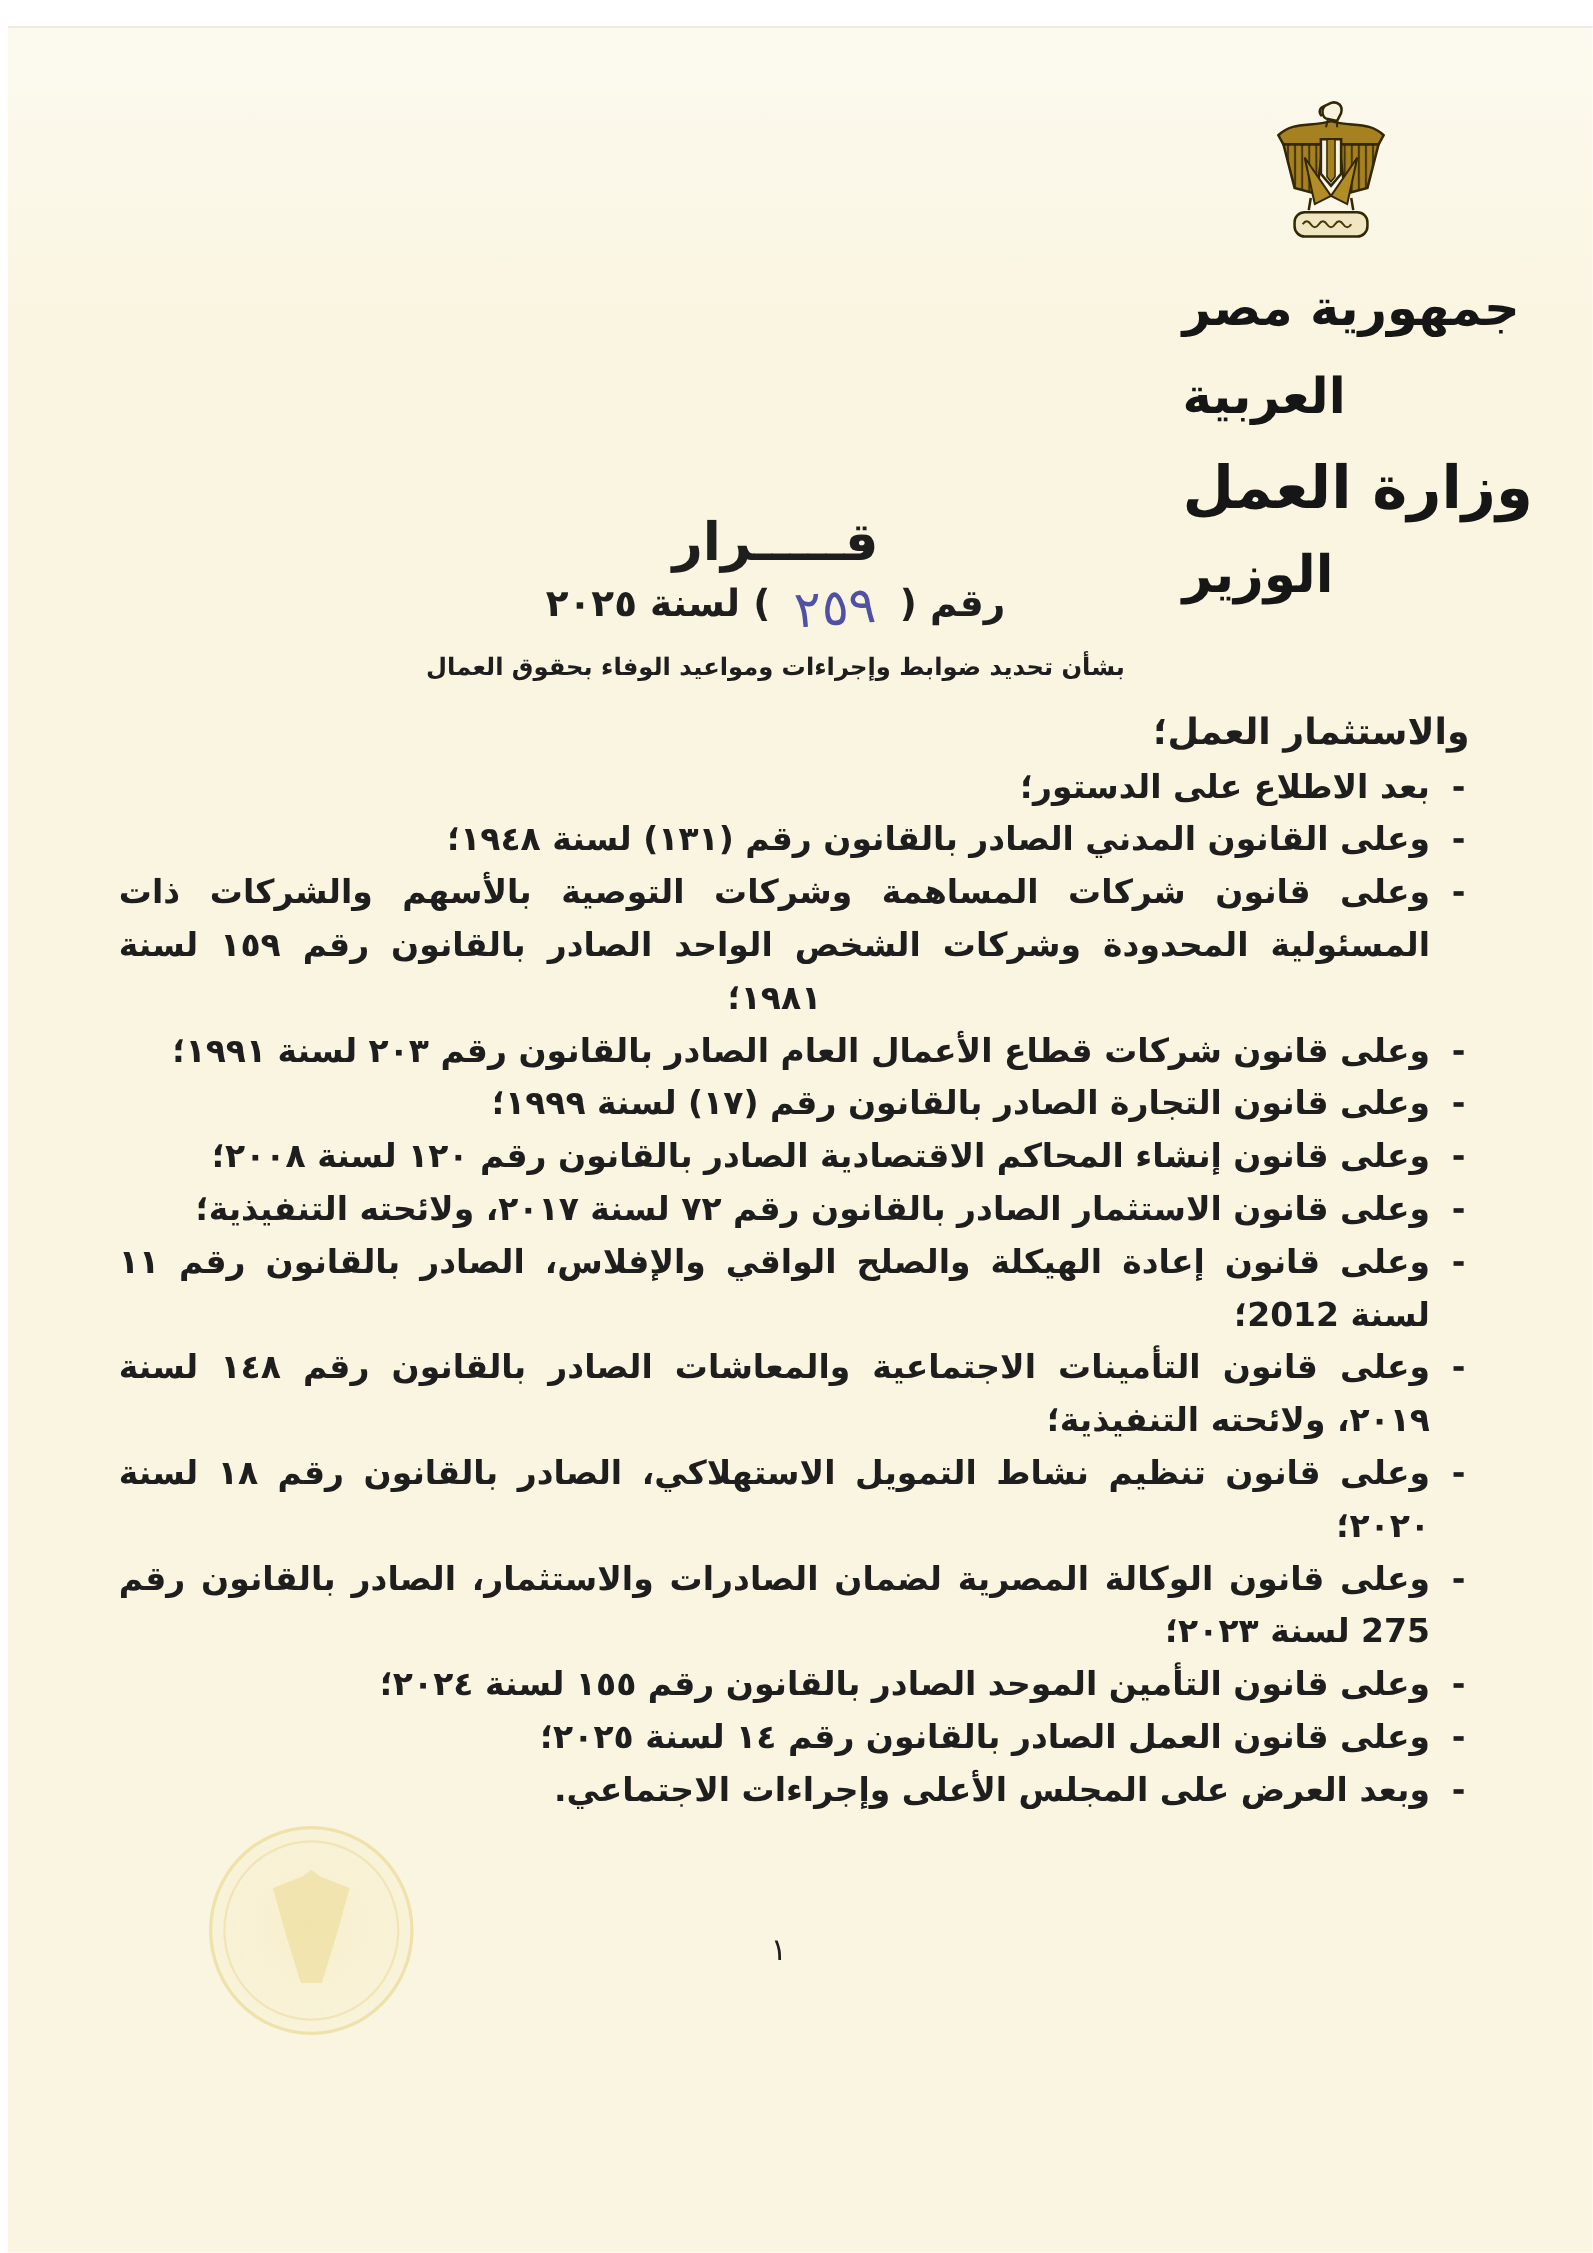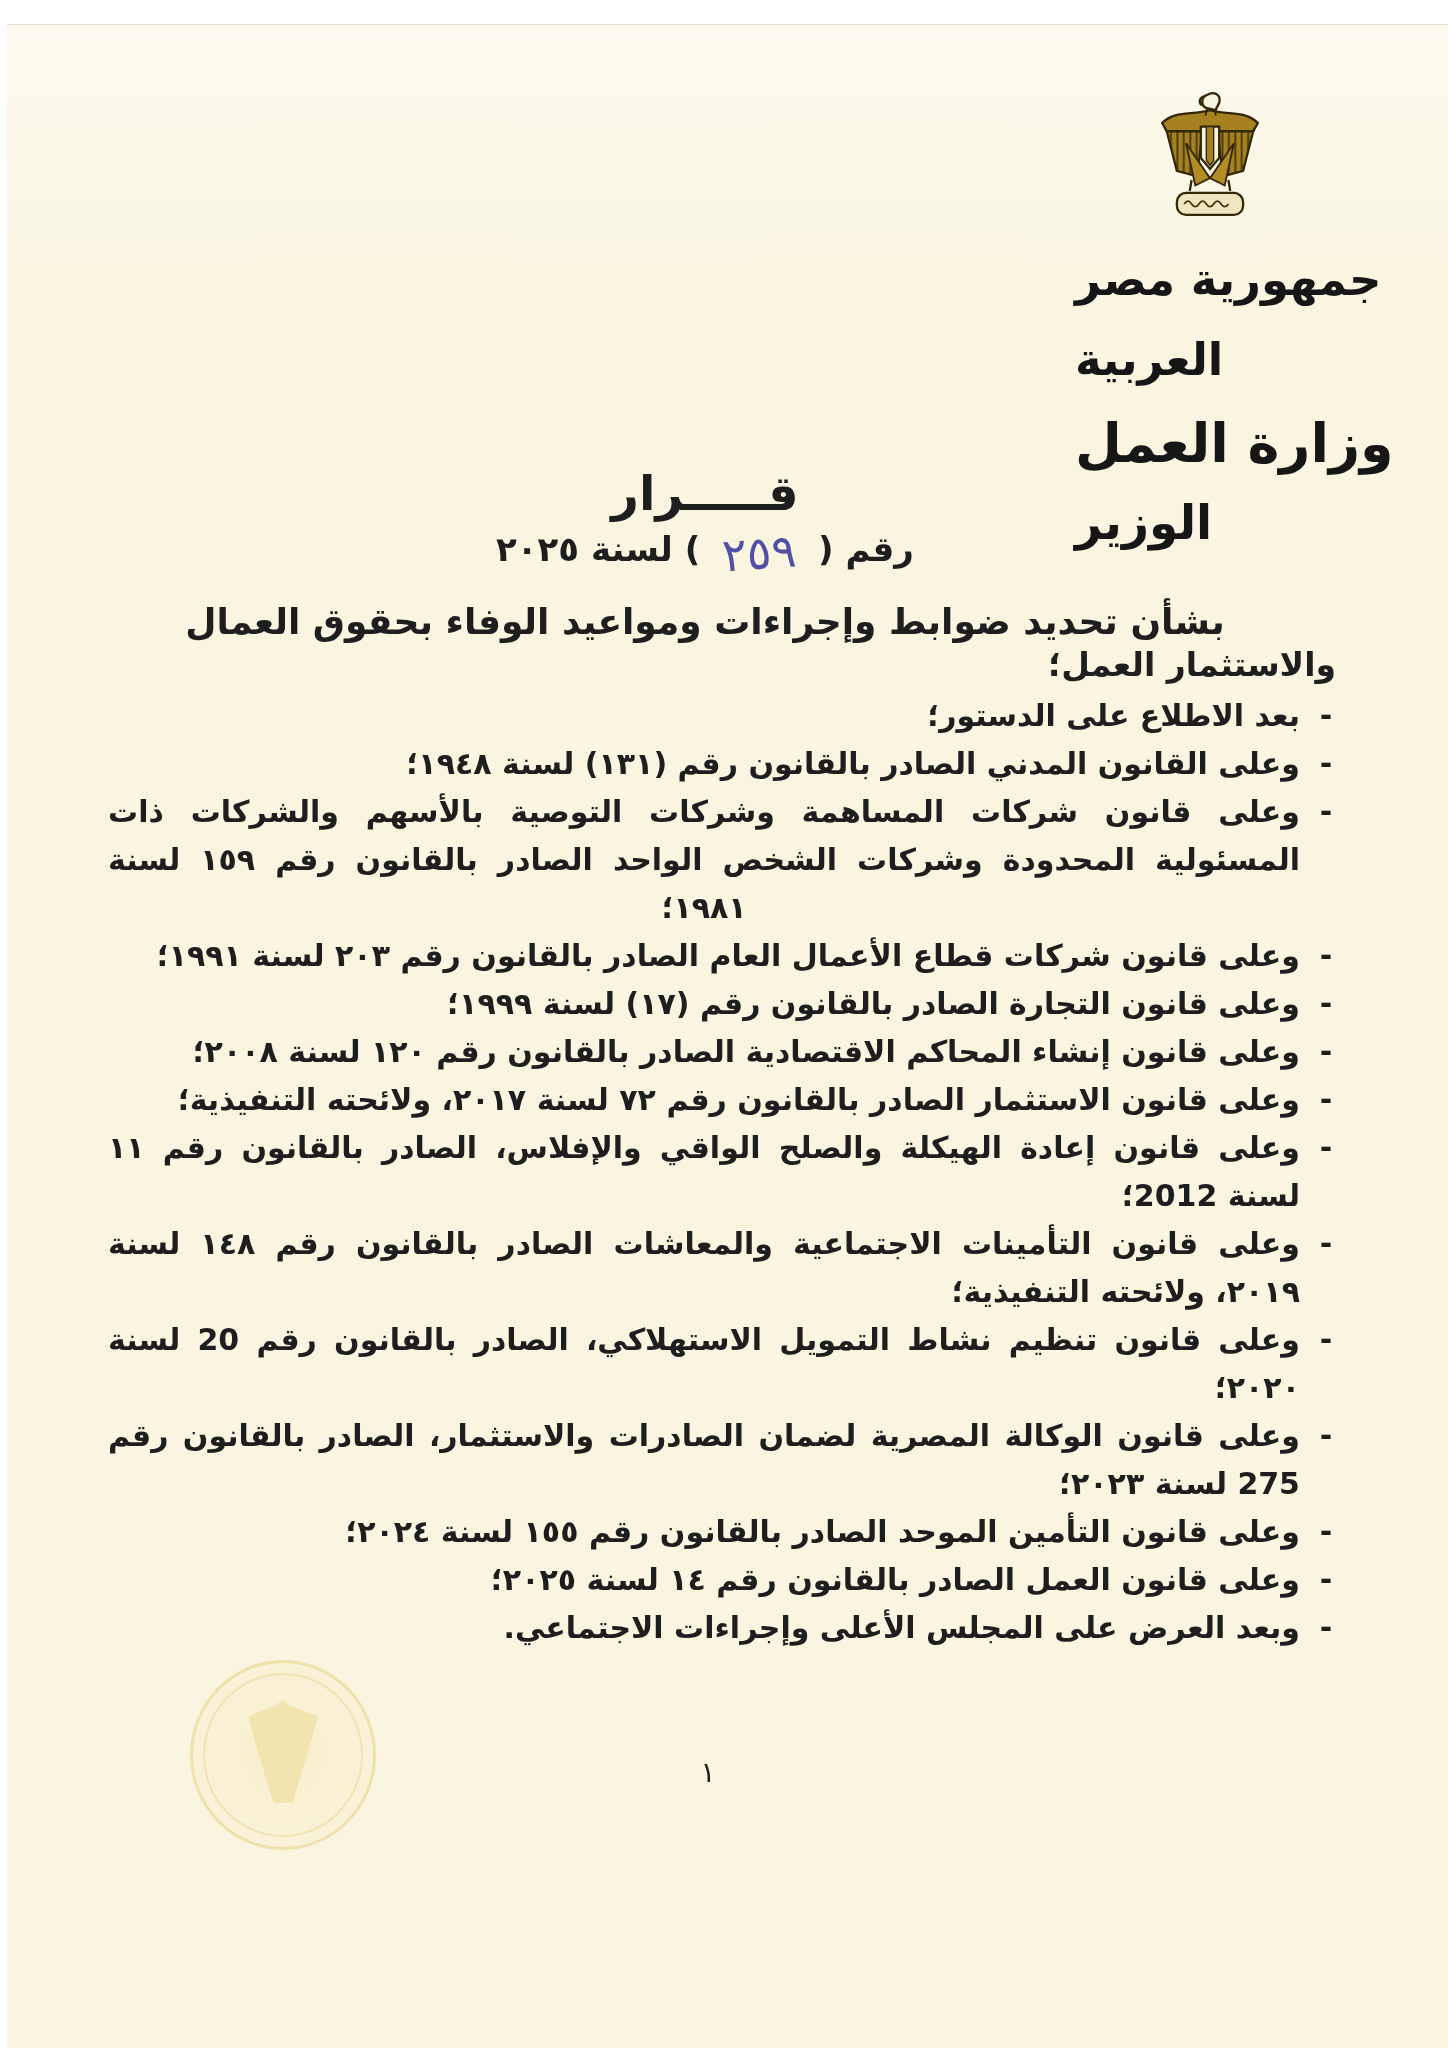--- a/index.html
+++ b/index.html
@@ -36,21 +36,21 @@
 
   
   .titleblock{position:absolute;left:110px;top:468px;width:1190px;text-align:center;}
   .decree-word{font-size:48px;line-height:50px;}
   .decree-number{font-size:34px;line-height:62px;}
   .handnum{
     display:inline-block;color:var(--hand);font-weight:400;
     font-size:46px;line-height:1;transform:rotate(-4deg);
     margin:0 10px;vertical-align:-8px;
   }
-  .decree-subject{font-size:36px;line-height:56px;margin-top:14px;}
+  .decree-subject{font-size:22px;line-height:56px;margin-top:0;}
 
   
   .minister{position:absolute;right:112px;top:642px;font-size:33px;line-height:46px;}
   .clauses{position:absolute;right:108px;top:692px;width:1232px;}
   .clause{display:flex;direction:rtl;gap:12px;font-size:30px;line-height:48px;}
   .clause .dash{flex:0 0 28px;text-align:center;}
   .clause .txt{flex:1;text-align:justify;}
   .clause:nth-child(3) .txt{text-align-last:center;}
 
   
@@ -155,21 +155,21 @@
     <span class="txt ar" dir="rtl">وعلى قانون إعادة الهيكلة والصلح الواقي والإفلاس، الصادر بالقانون رقم ١١ لسنة 2012؛</span>
   </div>
 
   <div class="clause">
     <span class="dash ar">-</span>
     <span class="txt ar" dir="rtl">وعلى قانون التأمينات الاجتماعية والمعاشات الصادر بالقانون رقم ١٤٨ لسنة ٢٠١٩، ولائحته التنفيذية؛</span>
   </div>
 
   <div class="clause">
     <span class="dash ar">-</span>
-    <span class="txt ar" dir="rtl">وعلى قانون تنظيم نشاط التمويل الاستهلاكي، الصادر بالقانون رقم 20 لسنة ٢٠٢٠؛</span>
+    <span class="txt ar" dir="rtl">وعلى قانون تنظيم نشاط التمويل الاستهلاكي، الصادر بالقانون رقم ١٨ لسنة ٢٠٢٠؛</span>
   </div>
 
   <div class="clause">
     <span class="dash ar">-</span>
     <span class="txt ar" dir="rtl">وعلى قانون الوكالة المصرية لضمان الصادرات والاستثمار، الصادر بالقانون رقم 275 لسنة ٢٠٢٣؛</span>
   </div>
 
   <div class="clause">
     <span class="dash ar">-</span>
     <span class="txt ar" dir="rtl">وعلى قانون التأمين الموحد الصادر بالقانون رقم ١٥٥ لسنة ٢٠٢٤؛</span>

